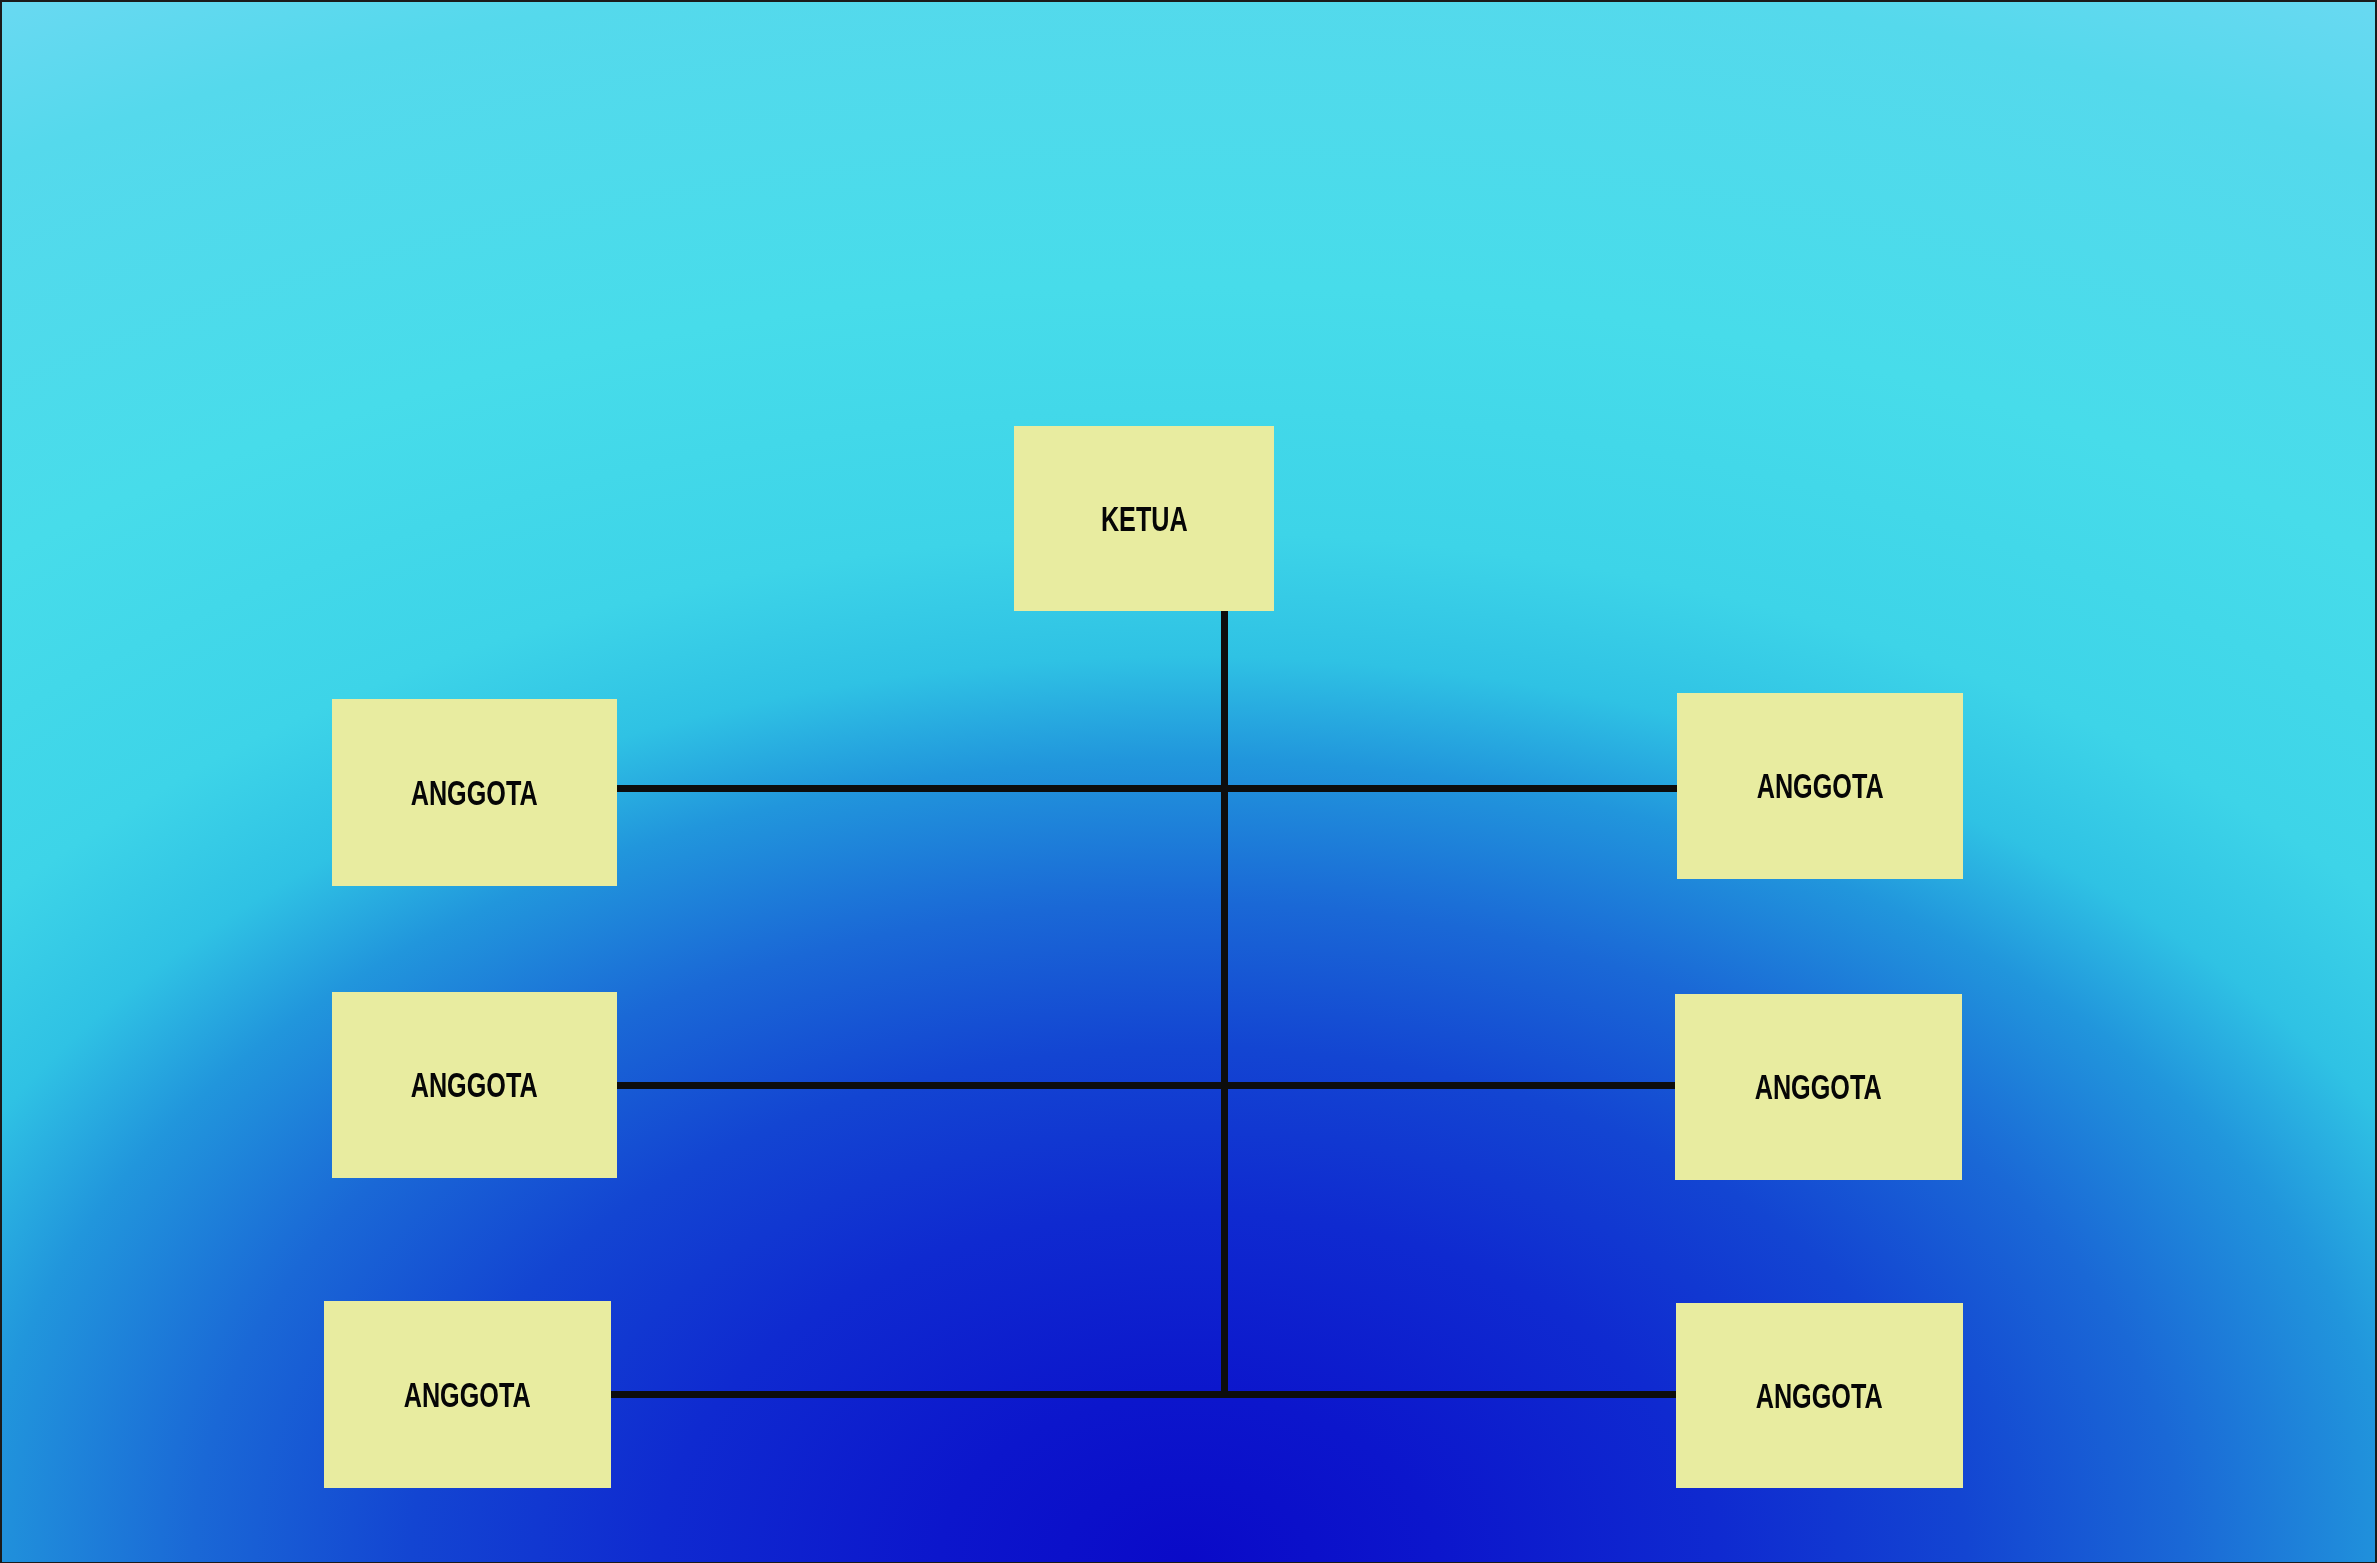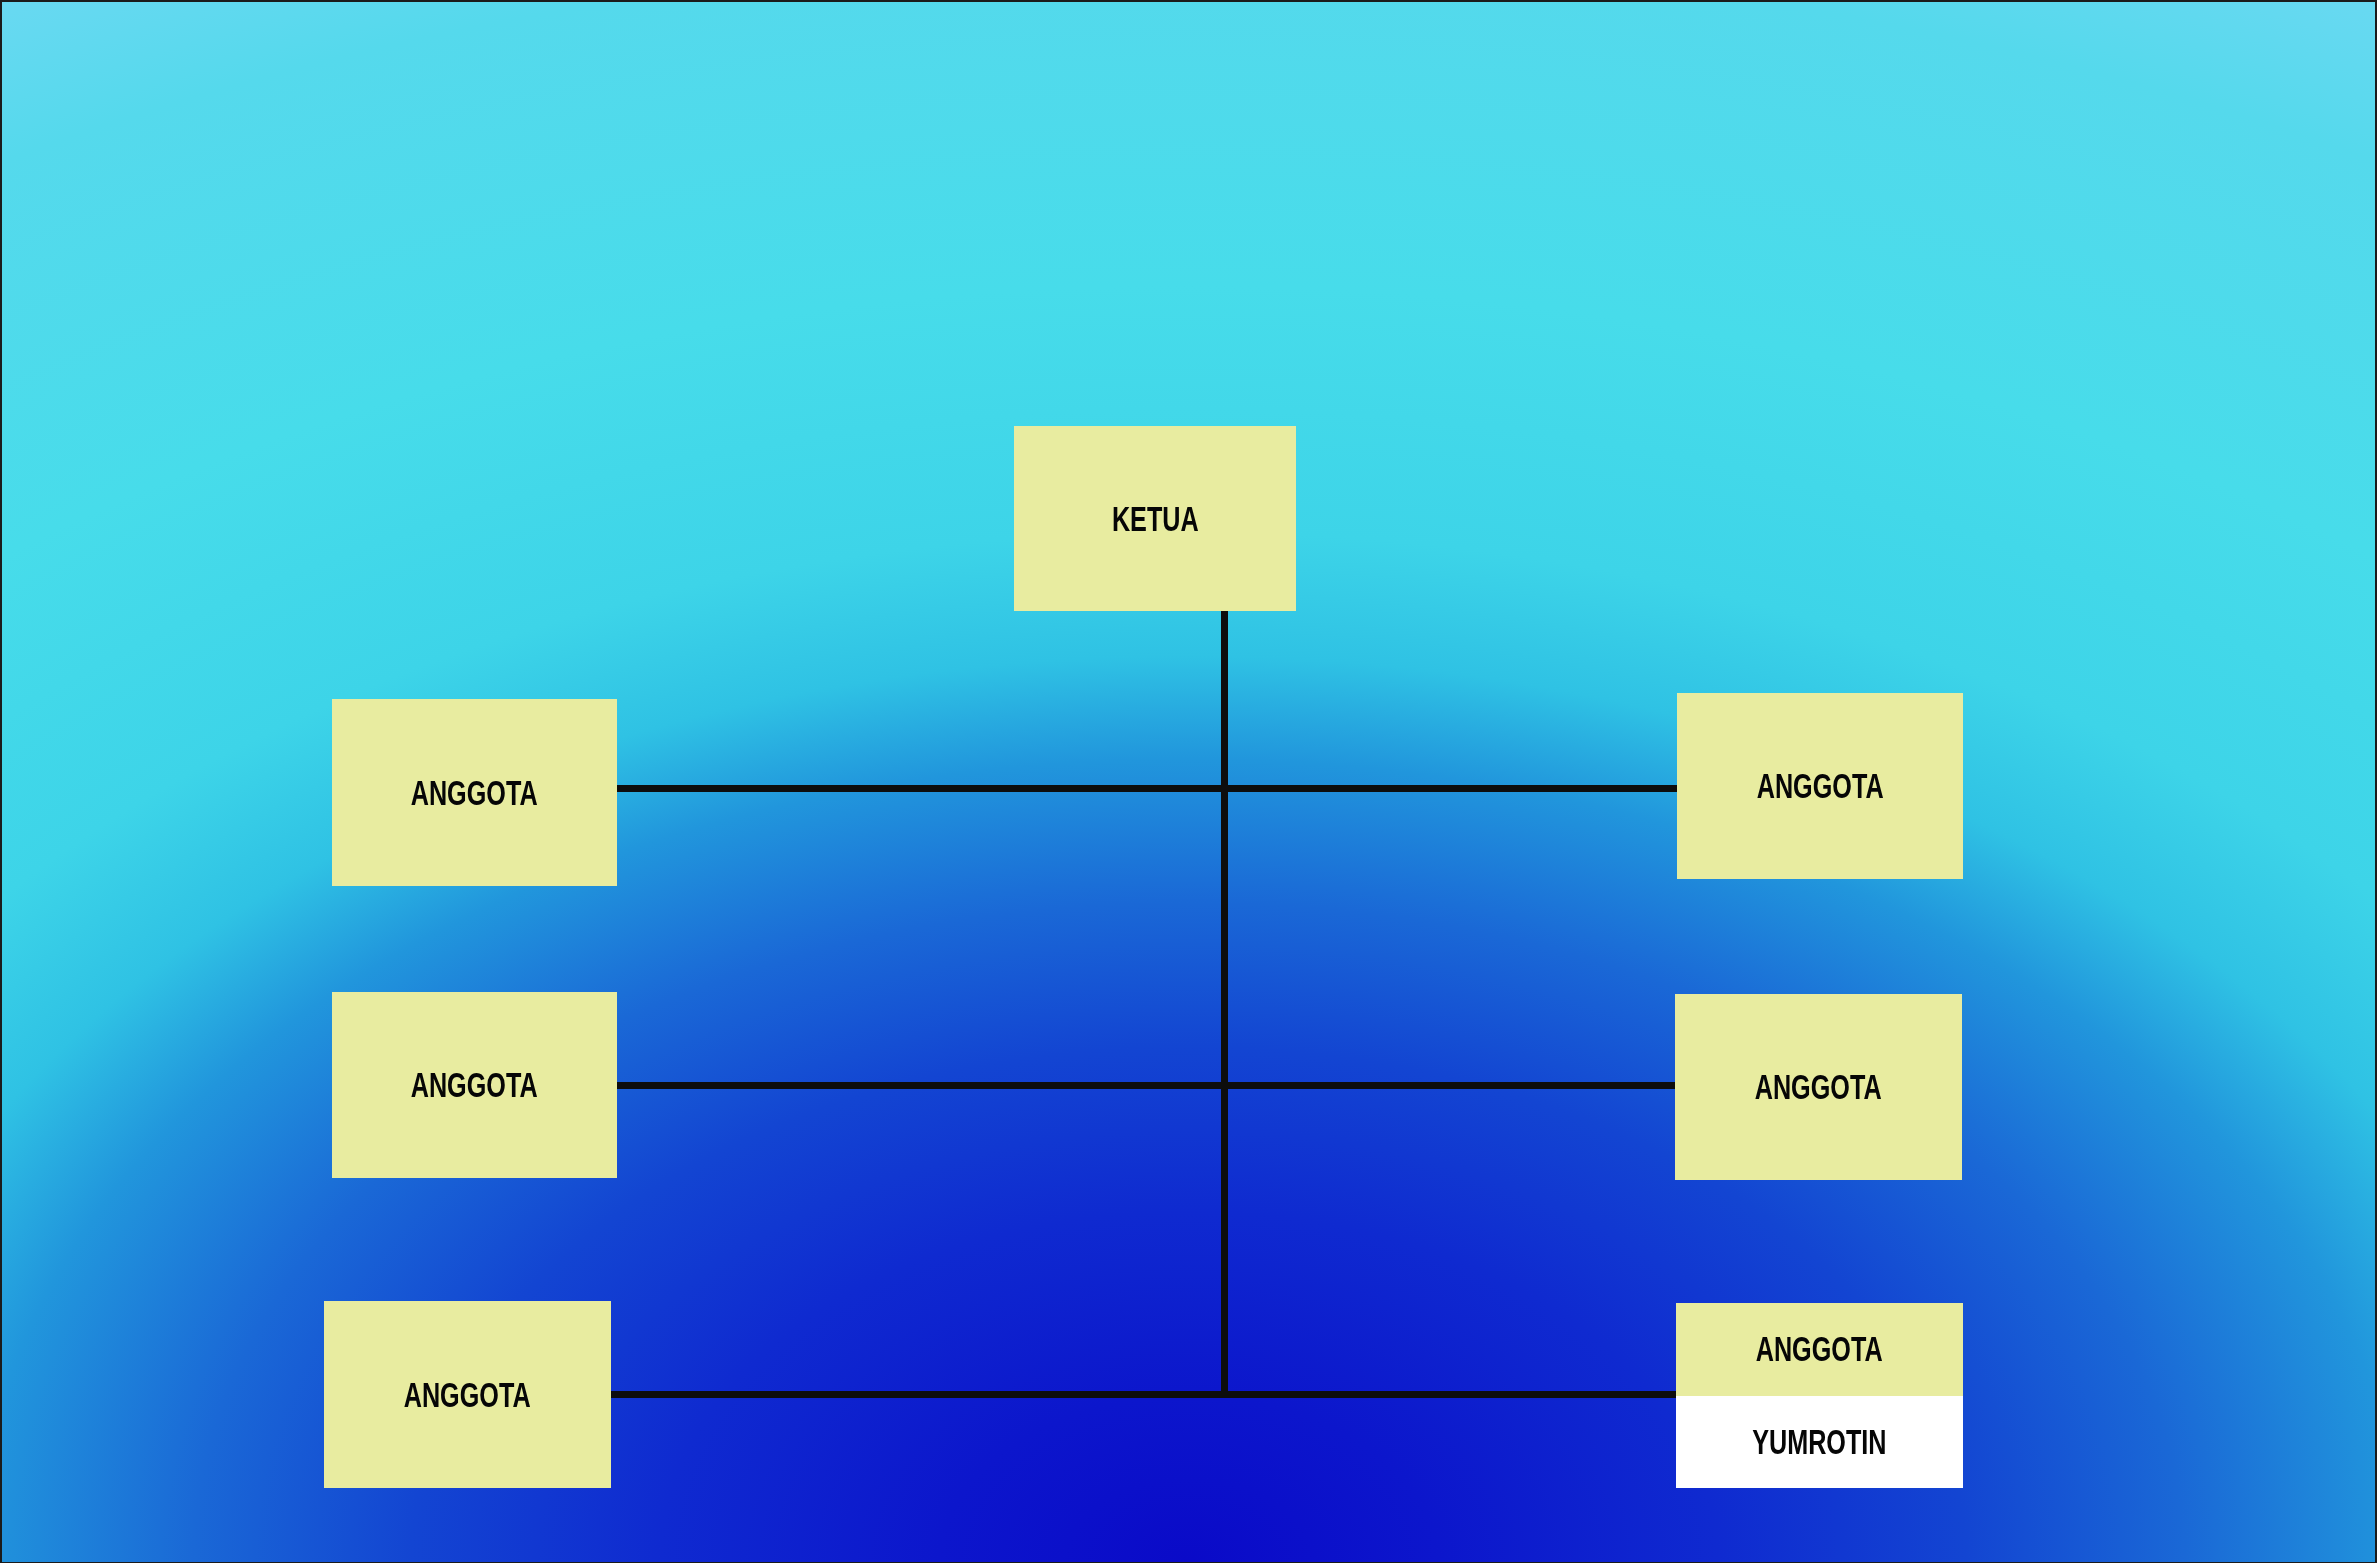--- a/index.html
+++ b/index.html
@@ -73,21 +73,21 @@
 <body>
 
 <div class="canvas">
 
 
   <div class="line" style="left:1219px; top:607px; width:7px; height:789px;"></div>
   <div class="line" style="left:614px; top:783px; width:1063px; height:7px;"></div>
   <div class="line" style="left:614px; top:1080px; width:1060px; height:7px;"></div>
   <div class="line" style="left:607px; top:1389px; width:1068px; height:7px;"></div>
 
-  <div class="node" style="left:1012px; top:424px; width:282px; height:185px;justify-content:center;">
+  <div class="node" style="left:1012px; top:424px; width:260px; height:185px;justify-content:center;">
     <div class="node-header">
       <span>KETUA</span>
     </div>
   </div>
 
   <div class="node" style="left:330px; top:697px; width:285px; height:187px;">
     <div class="node-header">
       <span>ANGGOTA</span>
     </div>
   </div>
@@ -113,19 +113,16 @@
   <div class="node" style="left:1673px; top:992px; width:287px; height:186px;">
     <div class="node-header">
       <span>ANGGOTA</span>
     </div>
   </div>
 
   <div class="node" style="left:1674px; top:1301px; width:287px; height:185px;">
     <div class="node-header">
       <span>ANGGOTA</span>
     </div>
-    <div class="node-body">
-      <span>YUMROTIN</span>
-    </div>
   </div>
 
 </div>
 
 
 </body></html>

